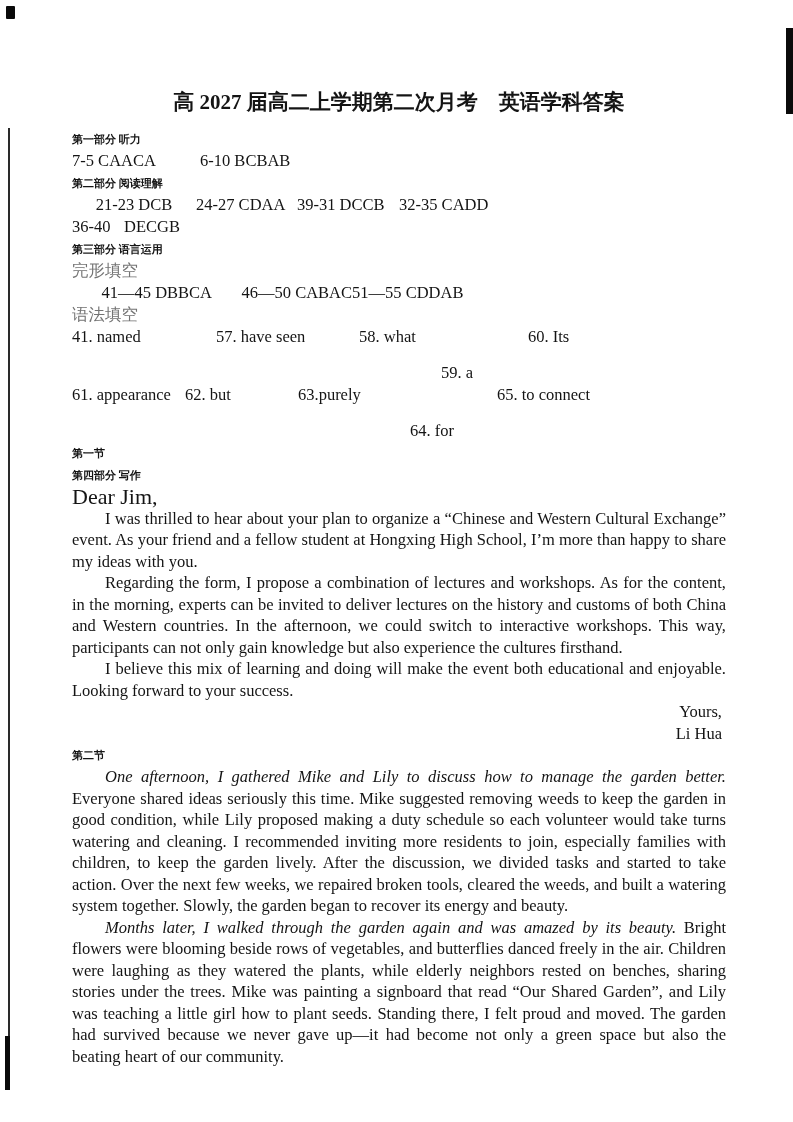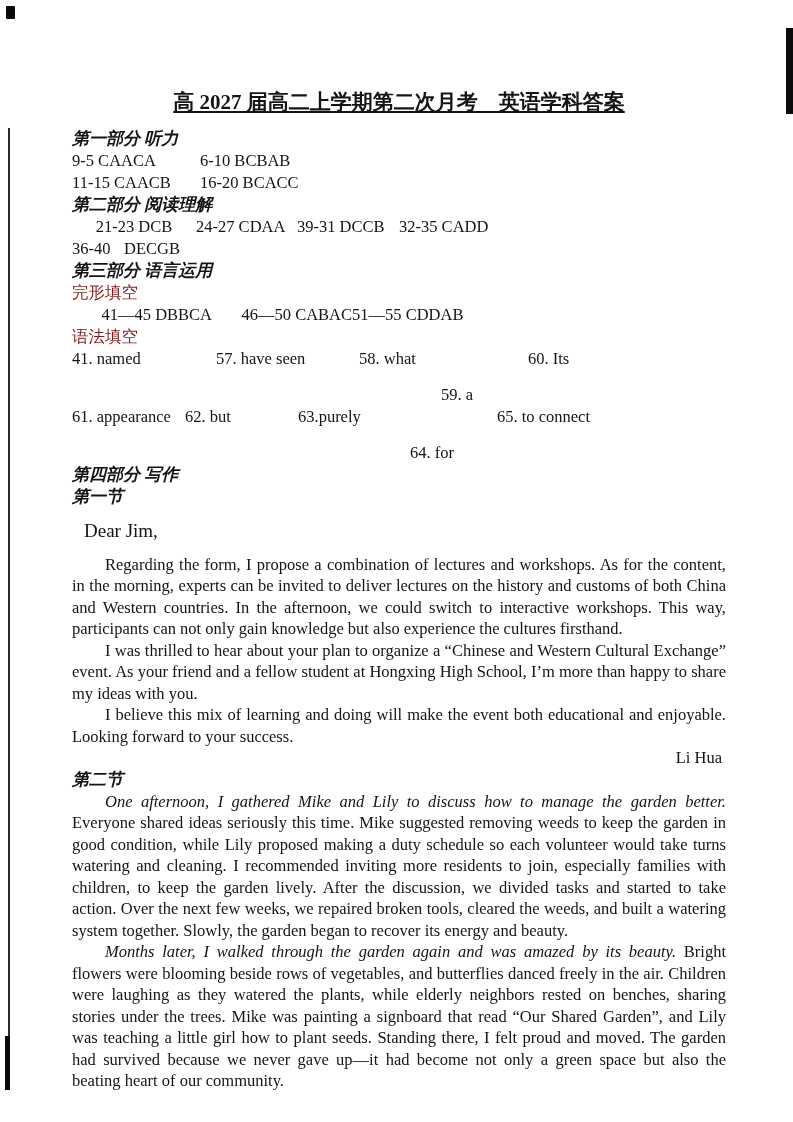--- a/index.html
+++ b/index.html
@@ -17,31 +17,29 @@
     left: 72px;
     top: 88px;
     width: 654px;
   }
   .title {
     font-size: 21px;
     font-weight: bold;
     text-align: center;
     margin: 0 0 12px 0;
     line-height: 28px;
-    text-decoration: underline;
   }
   .h {
     font-weight: bold;
-    font-size: 17px;
+    font-size: 11px;
     line-height: 22px;
-    font-style: italic;
   }
   .sub {
     font-weight: normal;
-    color: #7f1d1d;
+    color: #737373;
     font-size: 16.5px;
     line-height: 22px;
   }
   .ans-line {
     display: flex;
     font-size: 16.5px;
     line-height: 22px;
     white-space: nowrap;
   }
   .seg { flex: 0 0 auto; }
@@ -57,23 +55,23 @@
   .w140 { width: 140px; text-align: right; }
   .w143 { width: 143px; margin-left: 31px; }
   .para {
     font-size: 16.5px;
     line-height: 21.5px;
     text-align: justify;
     text-indent: 33px;
     margin: 0;
   }
   .salutation {
-    font-size: 19px;
+    font-size: 22px;
     line-height: 21.5px;
-    margin: 12px;
+    margin: 0;
   }
   .sign {
     font-size: 16.5px;
     line-height: 21.5px;
     text-align: right;
     padding-right: 4px;
     margin: 0;
   }
   .artifact {
     position: absolute;
@@ -93,26 +91,22 @@
   <div class="artifact a-right"></div>
   <div class="artifact a-left-line"></div>
   <div class="artifact a-bl"></div>
 
   <div class="content">
 
     <h1 class="title">高 2027 届高二上学期第二次月考　英语学科答案</h1>
 
     <div class="h">第一部分 听力</div>
     <div class="ans-line">
-      <span class="seg w128">9-5 CAACA</span>
+      <span class="seg w128">7-5 CAACA</span>
       <span class="seg">6-10 BCBAB</span>
-    </div>
-    <div class="ans-line">
-      <span class="seg w128">11-15 CAACB</span>
-      <span class="seg">16-20 BCACC</span>
     </div>
 
     <div class="h">第二部分 阅读理解</div>
     <div class="ans-line">
       <span class="seg w124">21-23 DCB</span>
       <span class="seg w101">24-27 CDAA</span>
       <span class="seg w102">39-31 DCCB</span>
       <span class="seg">32-35 CADD</span>
     </div>
     <div class="ans-line">
@@ -136,27 +130,28 @@
       <span class="seg">60. Its</span>
     </div>
     <div class="ans-line">
       <span class="seg w113">61. appearance</span>
       <span class="seg w113">62. but</span>
       <span class="seg w112">63.purely</span>
       <span class="seg w87">64. for</span>
       <span class="seg">65. to connect</span>
     </div>
 
+    <div class="h">第一节</div>
     <div class="h">第四部分 写作</div>
-    <div class="h">第一节</div>
 
     <p class="salutation">Dear Jim,</p>
+    <p class="para">I was thrilled to hear about your plan to organize a “Chinese and Western Cultural Exchange” event. As your friend and a fellow student at Hongxing High School, I’m more than happy to share my ideas with you.</p>
     <p class="para">Regarding the form, I propose a combination of lectures and workshops. As for the content, in the morning, experts can be invited to deliver lectures on the history and customs of both China and Western countries. In the afternoon, we could switch to interactive workshops. This way, participants can not only gain knowledge but also experience the cultures firsthand.</p>
-    <p class="para">I was thrilled to hear about your plan to organize a “Chinese and Western Cultural Exchange” event. As your friend and a fellow student at Hongxing High School, I’m more than happy to share my ideas with you.</p>
     <p class="para">I believe this mix of learning and doing will make the event both educational and enjoyable. Looking forward to your success.</p>
+    <p class="sign">Yours,</p>
     <p class="sign">Li Hua</p>
 
     <div class="h">第二节</div>
     <p class="para"><i>One afternoon, I gathered Mike and Lily to discuss how to manage the garden better.</i><span> Everyone shared ideas seriously this time. Mike suggested removing weeds to keep the garden in good condition, while Lily proposed making a duty schedule so each volunteer would take turns watering and cleaning. I recommended inviting more residents to join, especially families with children, to keep the garden lively. After the discussion, we divided tasks and started to take action. Over the next few weeks, we repaired broken tools, cleared the weeds, and built a watering system together. Slowly, the garden began to recover its energy and beauty.</span></p>
     <p class="para"><i>Months later, I walked through the garden again and was amazed by its beauty.</i><span> Bright flowers were blooming beside rows of vegetables, and butterflies danced freely in the air. Children were laughing as they watered the plants, while elderly neighbors rested on benches, sharing stories under the trees. Mike was painting a signboard that read “Our Shared Garden”, and Lily was teaching a little girl how to plant seeds. Standing there, I felt proud and moved. The garden had survived because we never gave up—it had become not only a green space but also the beating heart of our community.</span></p>
 
   </div>
 </div>
 
 </body></html>

